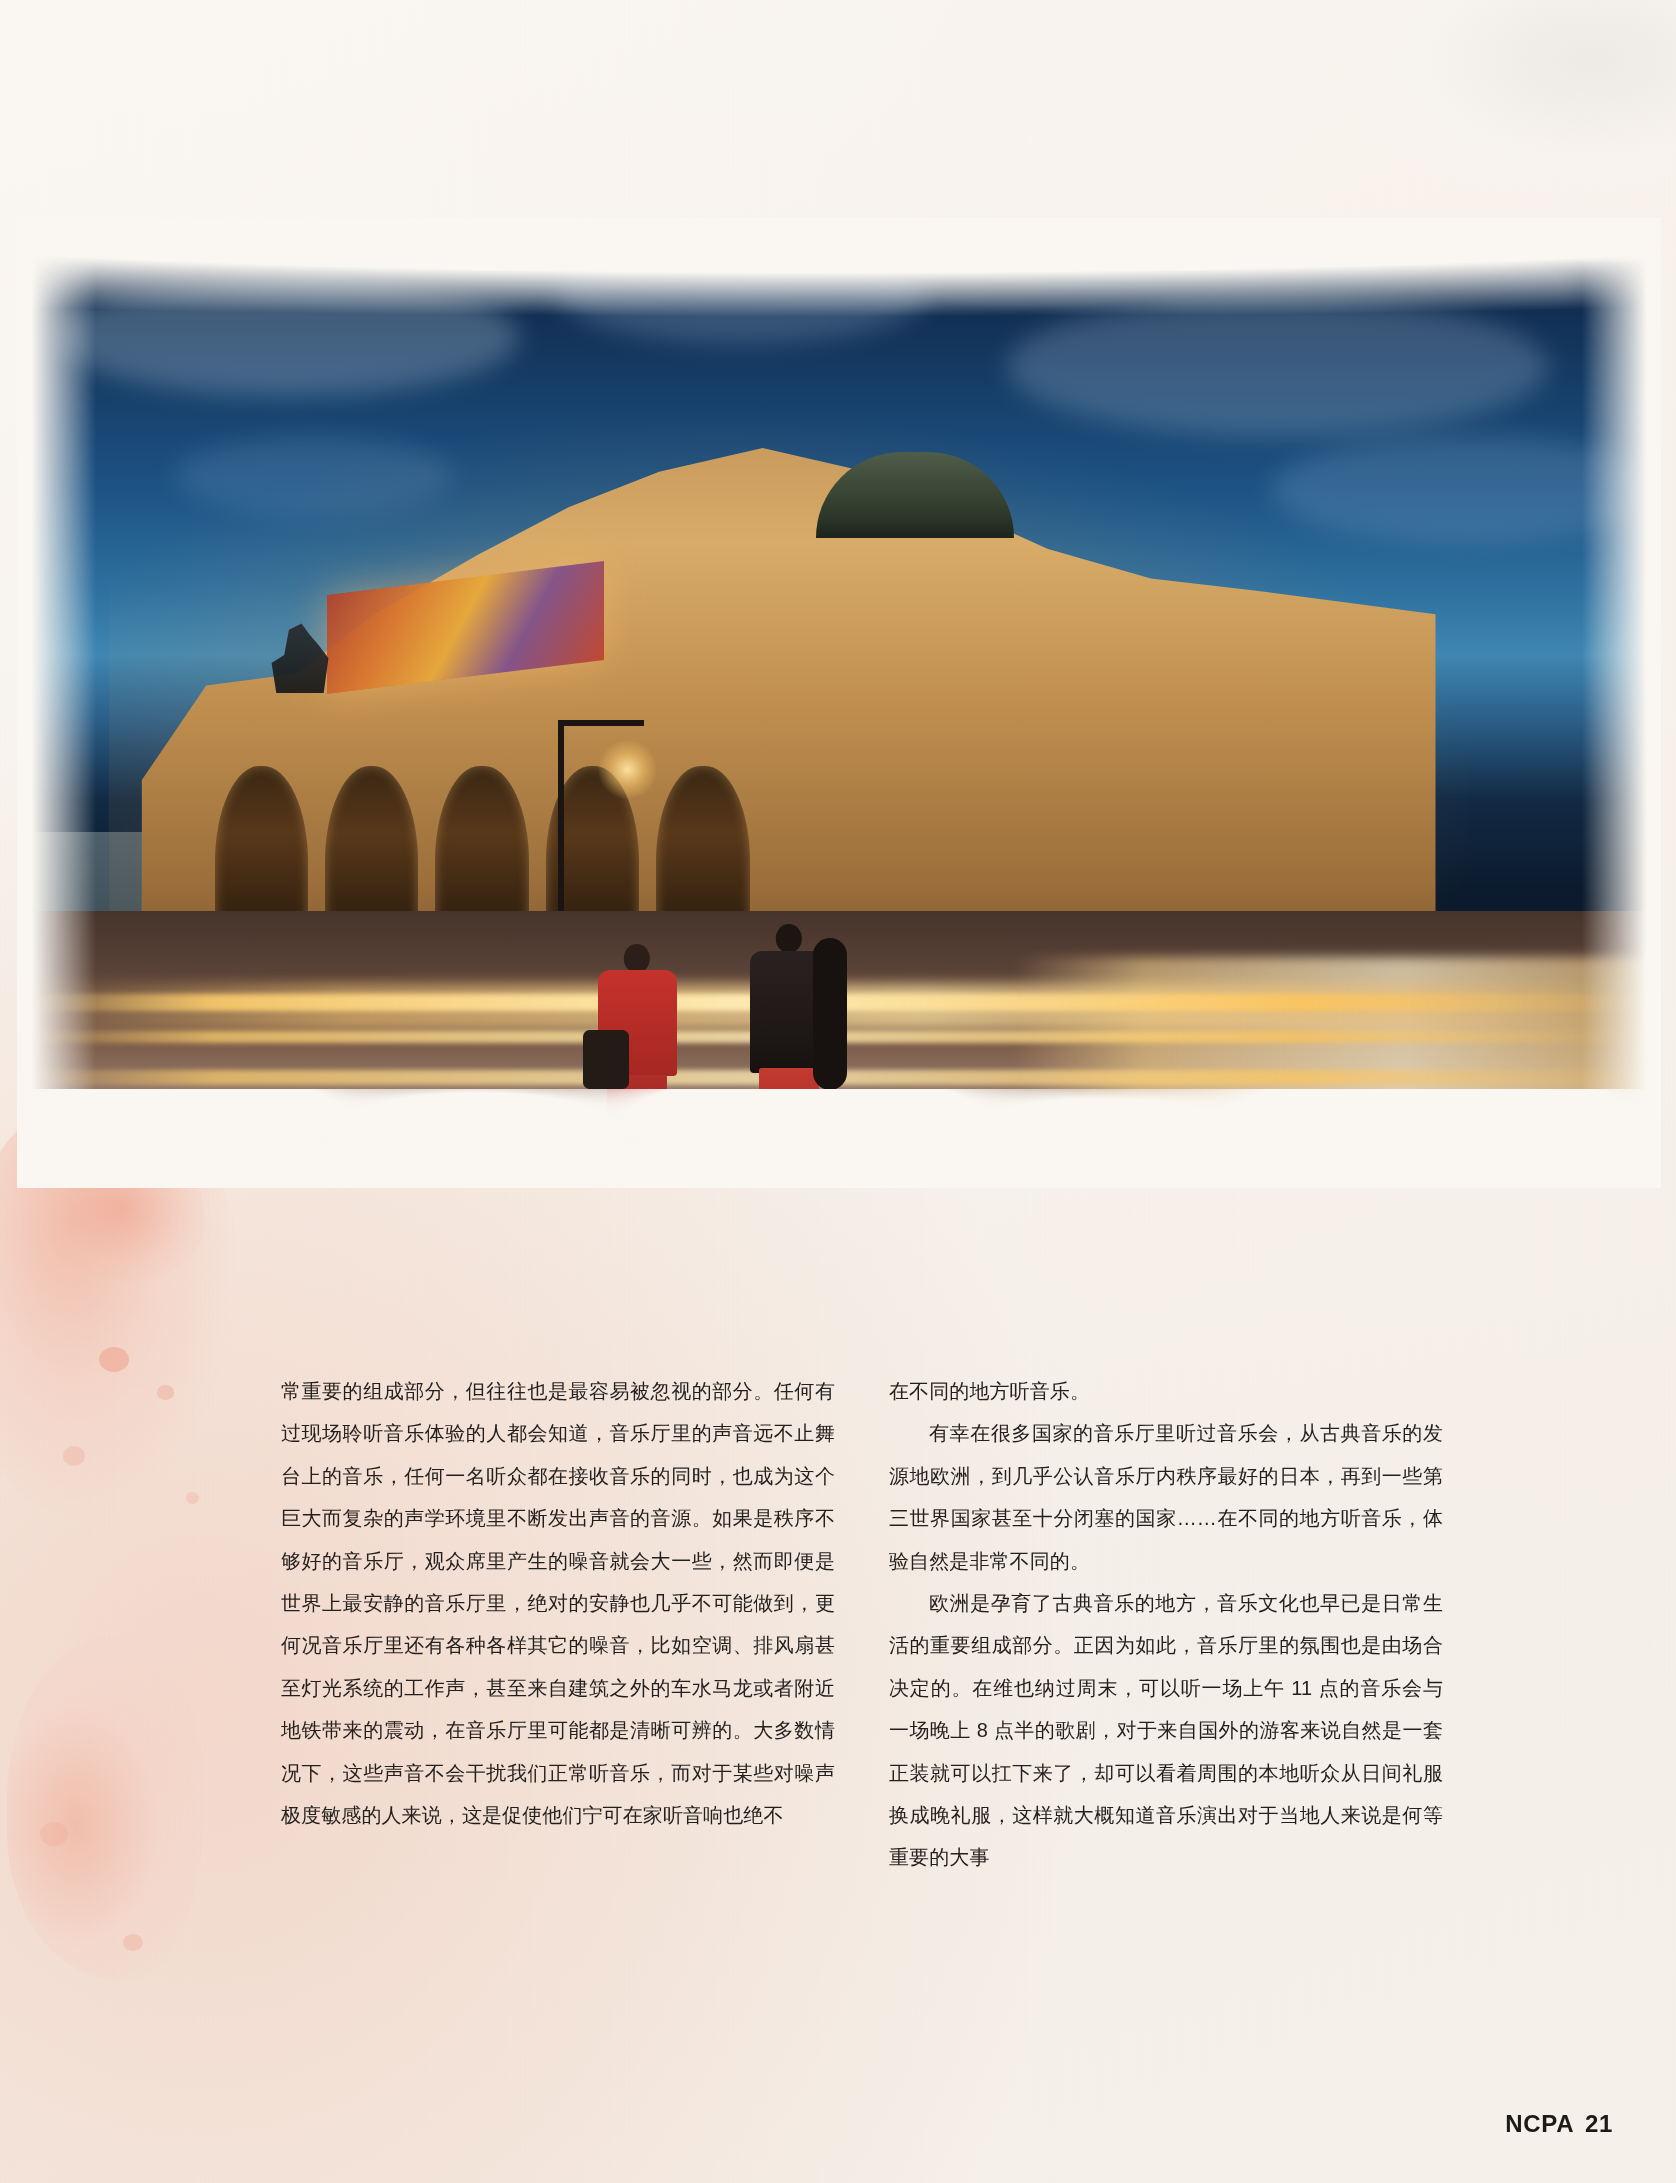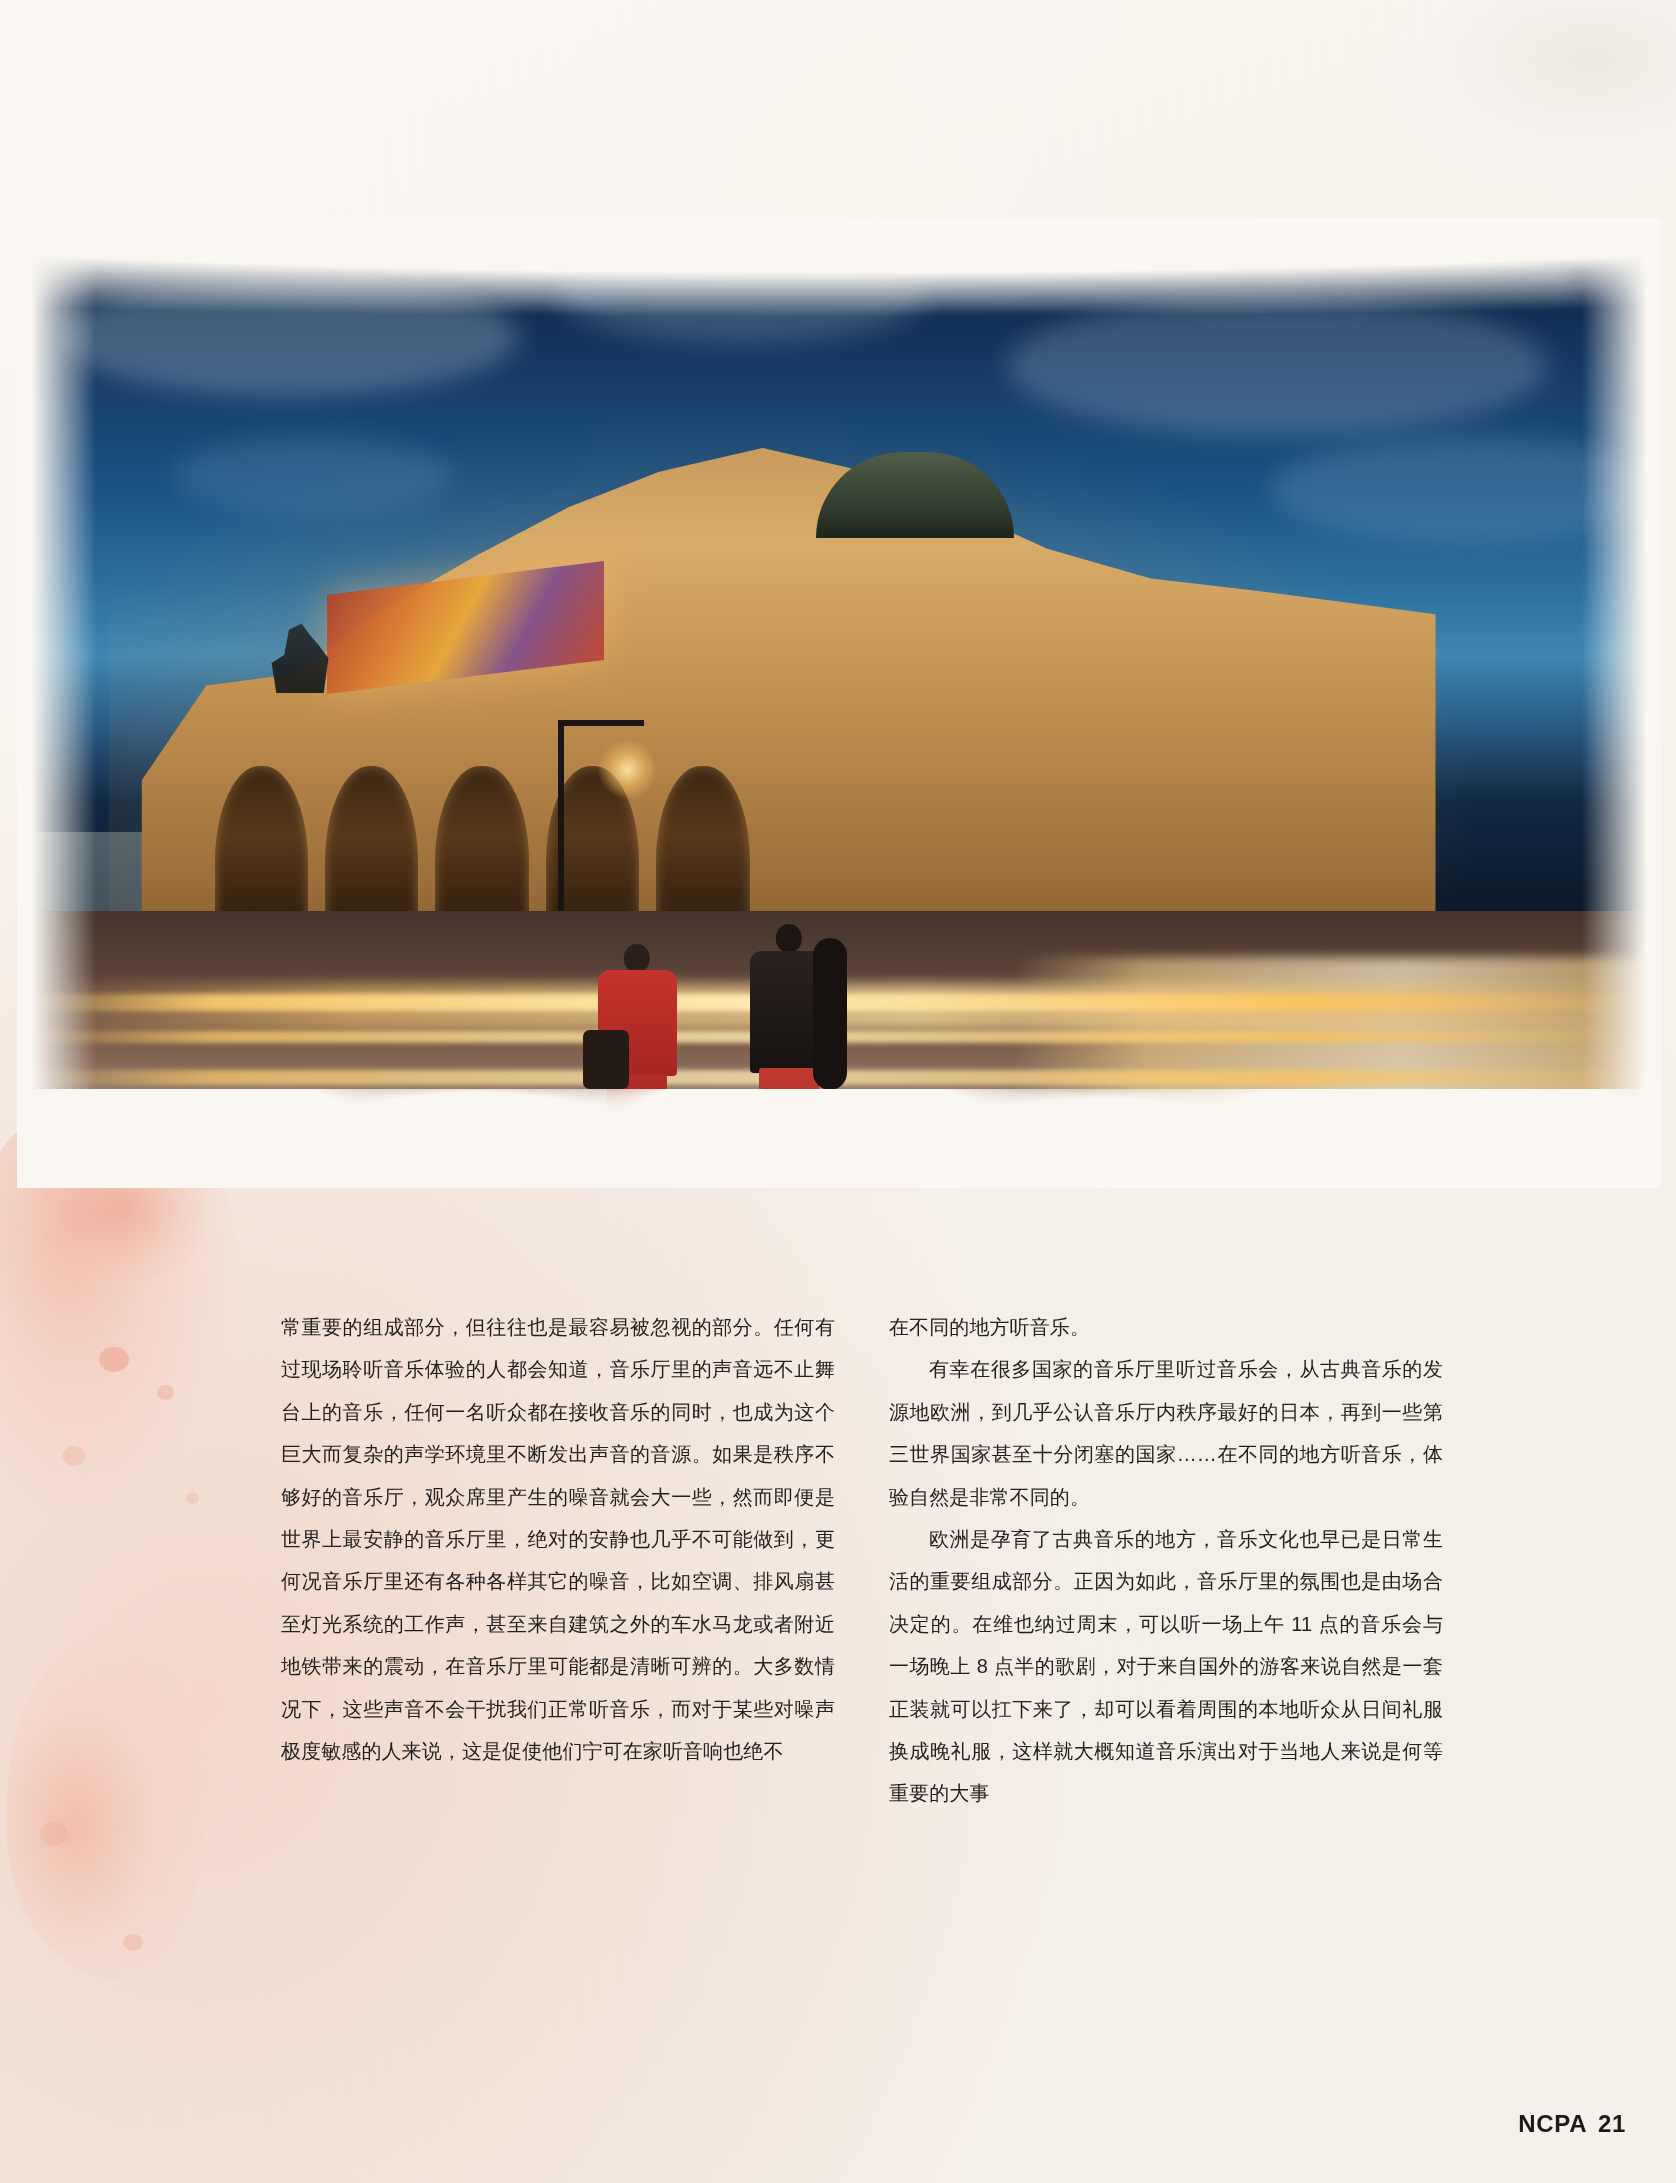--- a/index.html
+++ b/index.html
@@ -302,21 +302,21 @@
   }
   .caption .credit {
     font-weight: bold;
     color: #3a3a38;
   }
 
   
   .columns {
     position: absolute;
     left: 281px;
-    top: 1306px;
+    top: 1370px;
     width: 1162px;
     display: flex;
     gap: 54px;
   }
   .col {
     width: 555px;
   }
   .col p {
     margin: 0;
     font-size: 20px;
@@ -329,21 +329,21 @@
   .col p + p {
     margin-top: 0;
   }
   .indent {
     text-indent: 2em;
   }
 
   
   .footer {
     position: absolute;
-    right: 50px;
+    right: 63px;
     bottom: 45px;
     font-size: 24px;
     font-weight: bold;
     color: #1d1b19;
     letter-spacing: 0.7px;
   }
   .footer .pg {
     margin-left: 10.6px;
   }
 </style>

